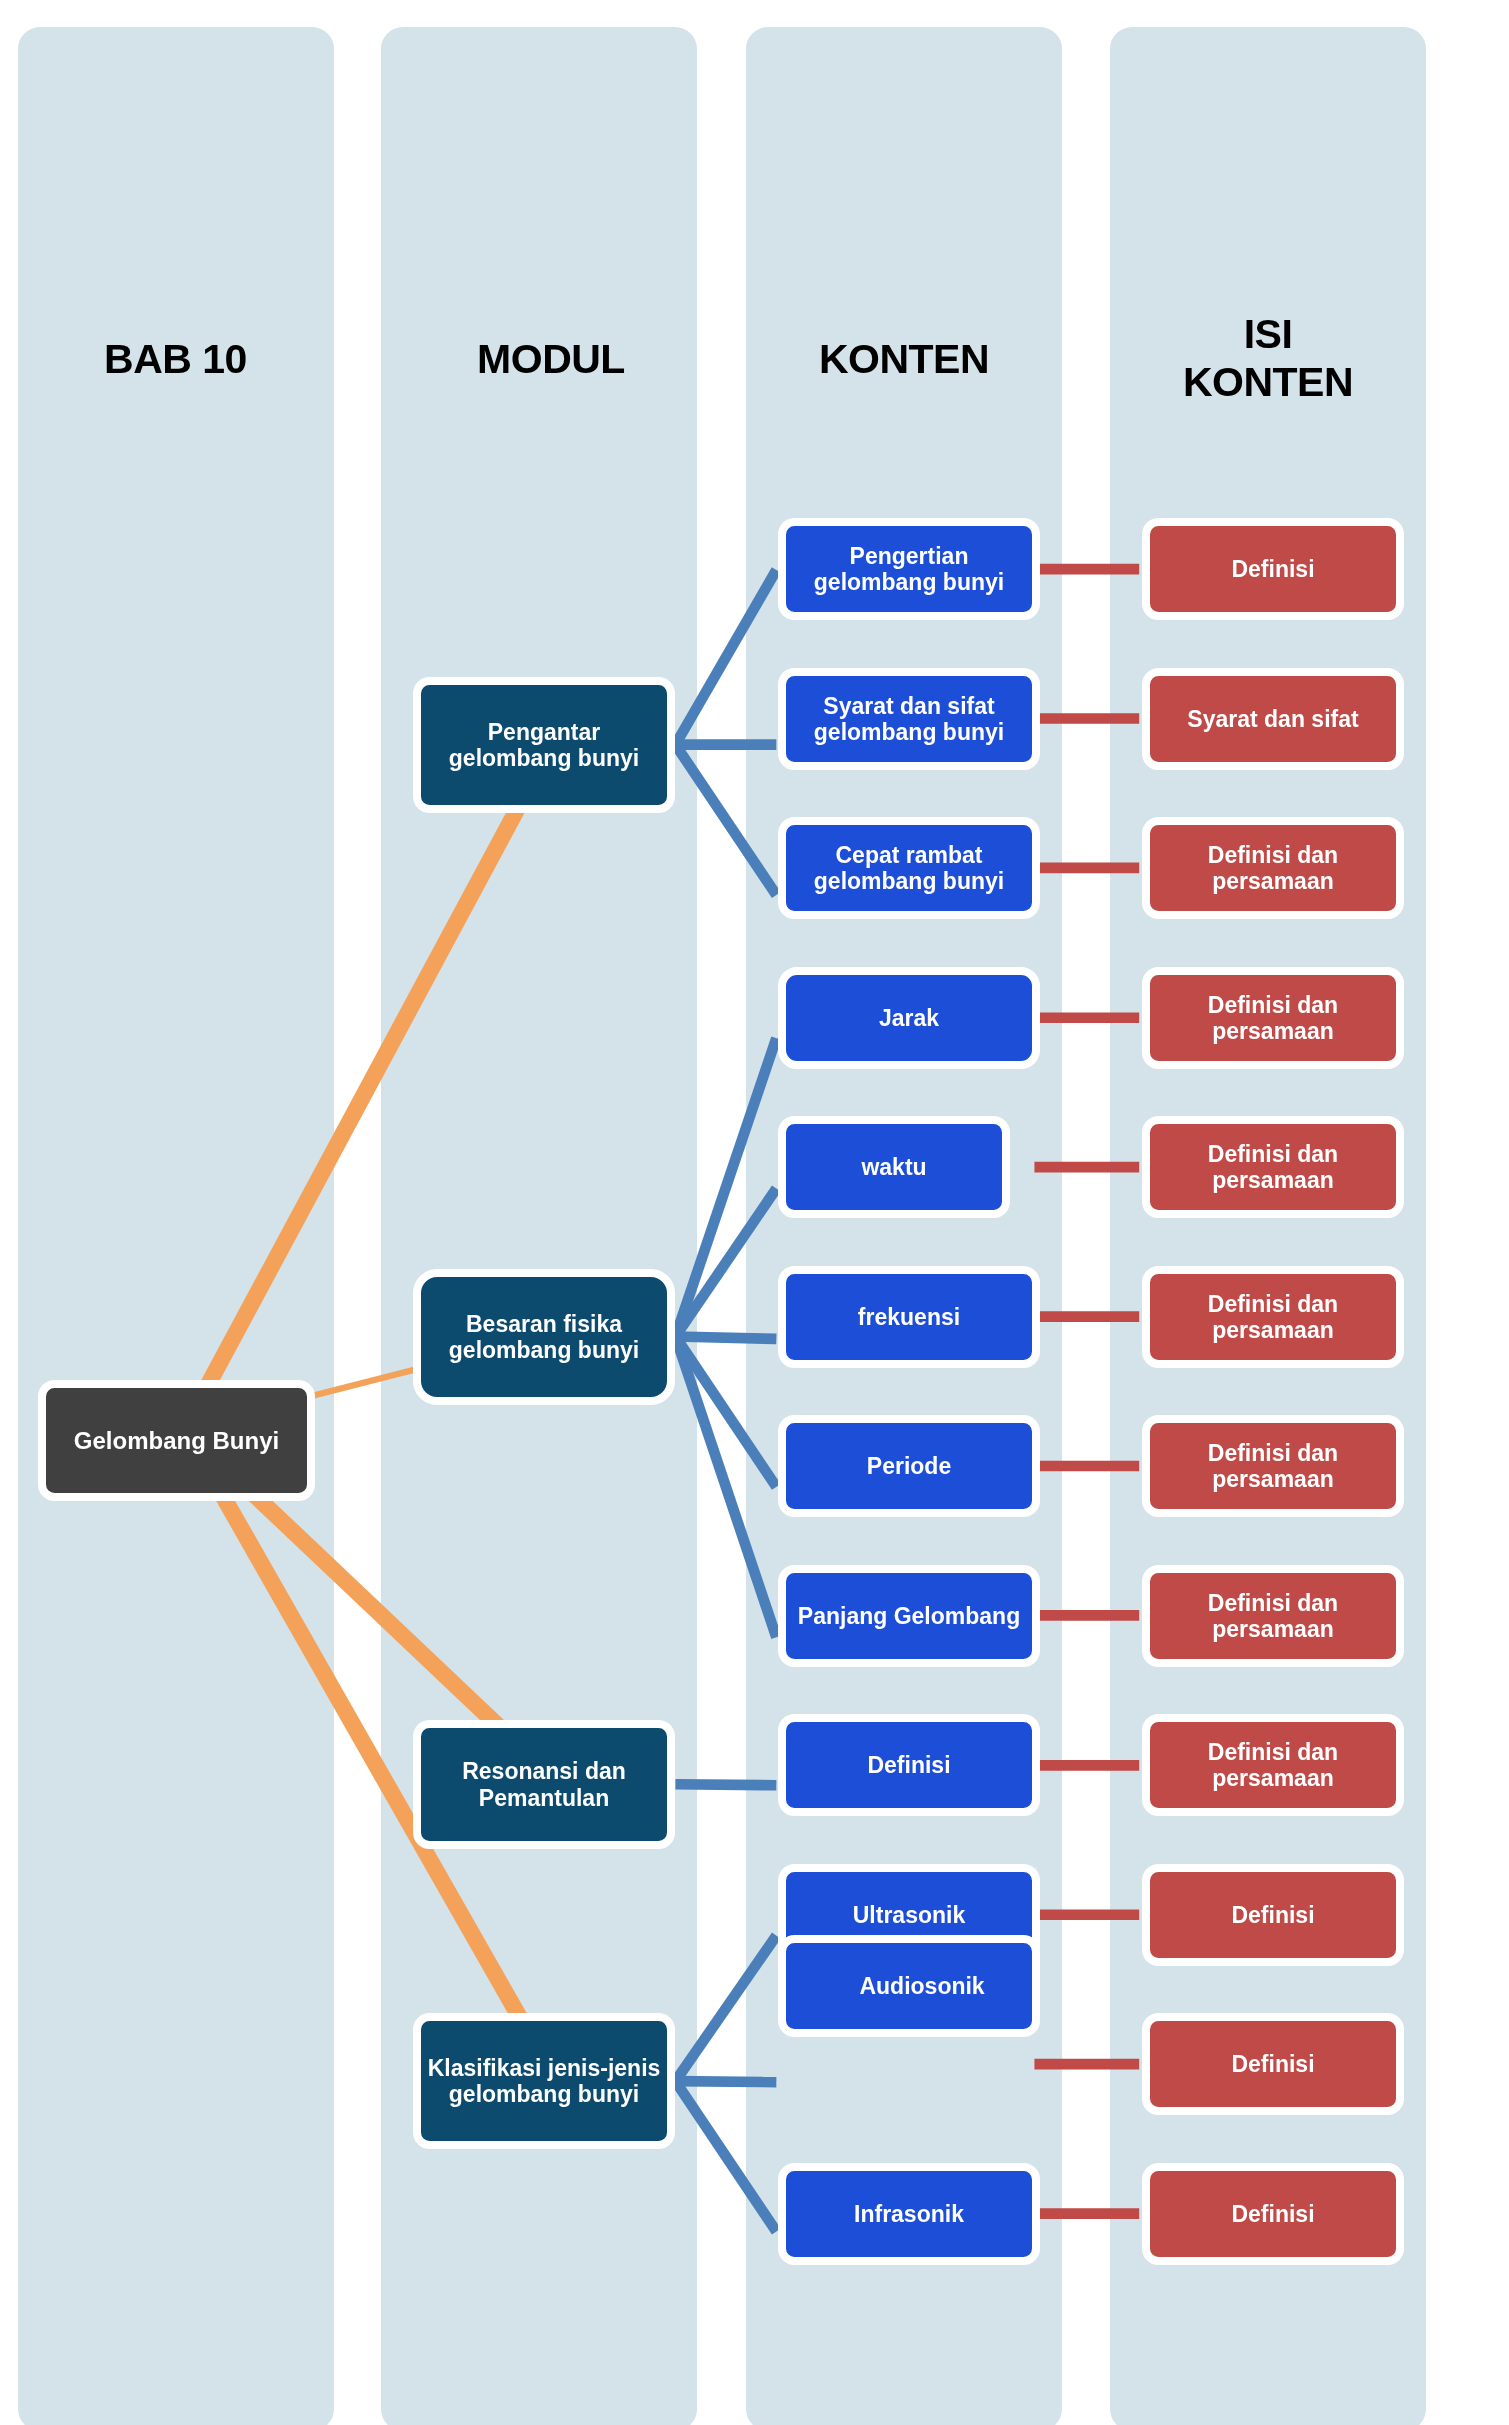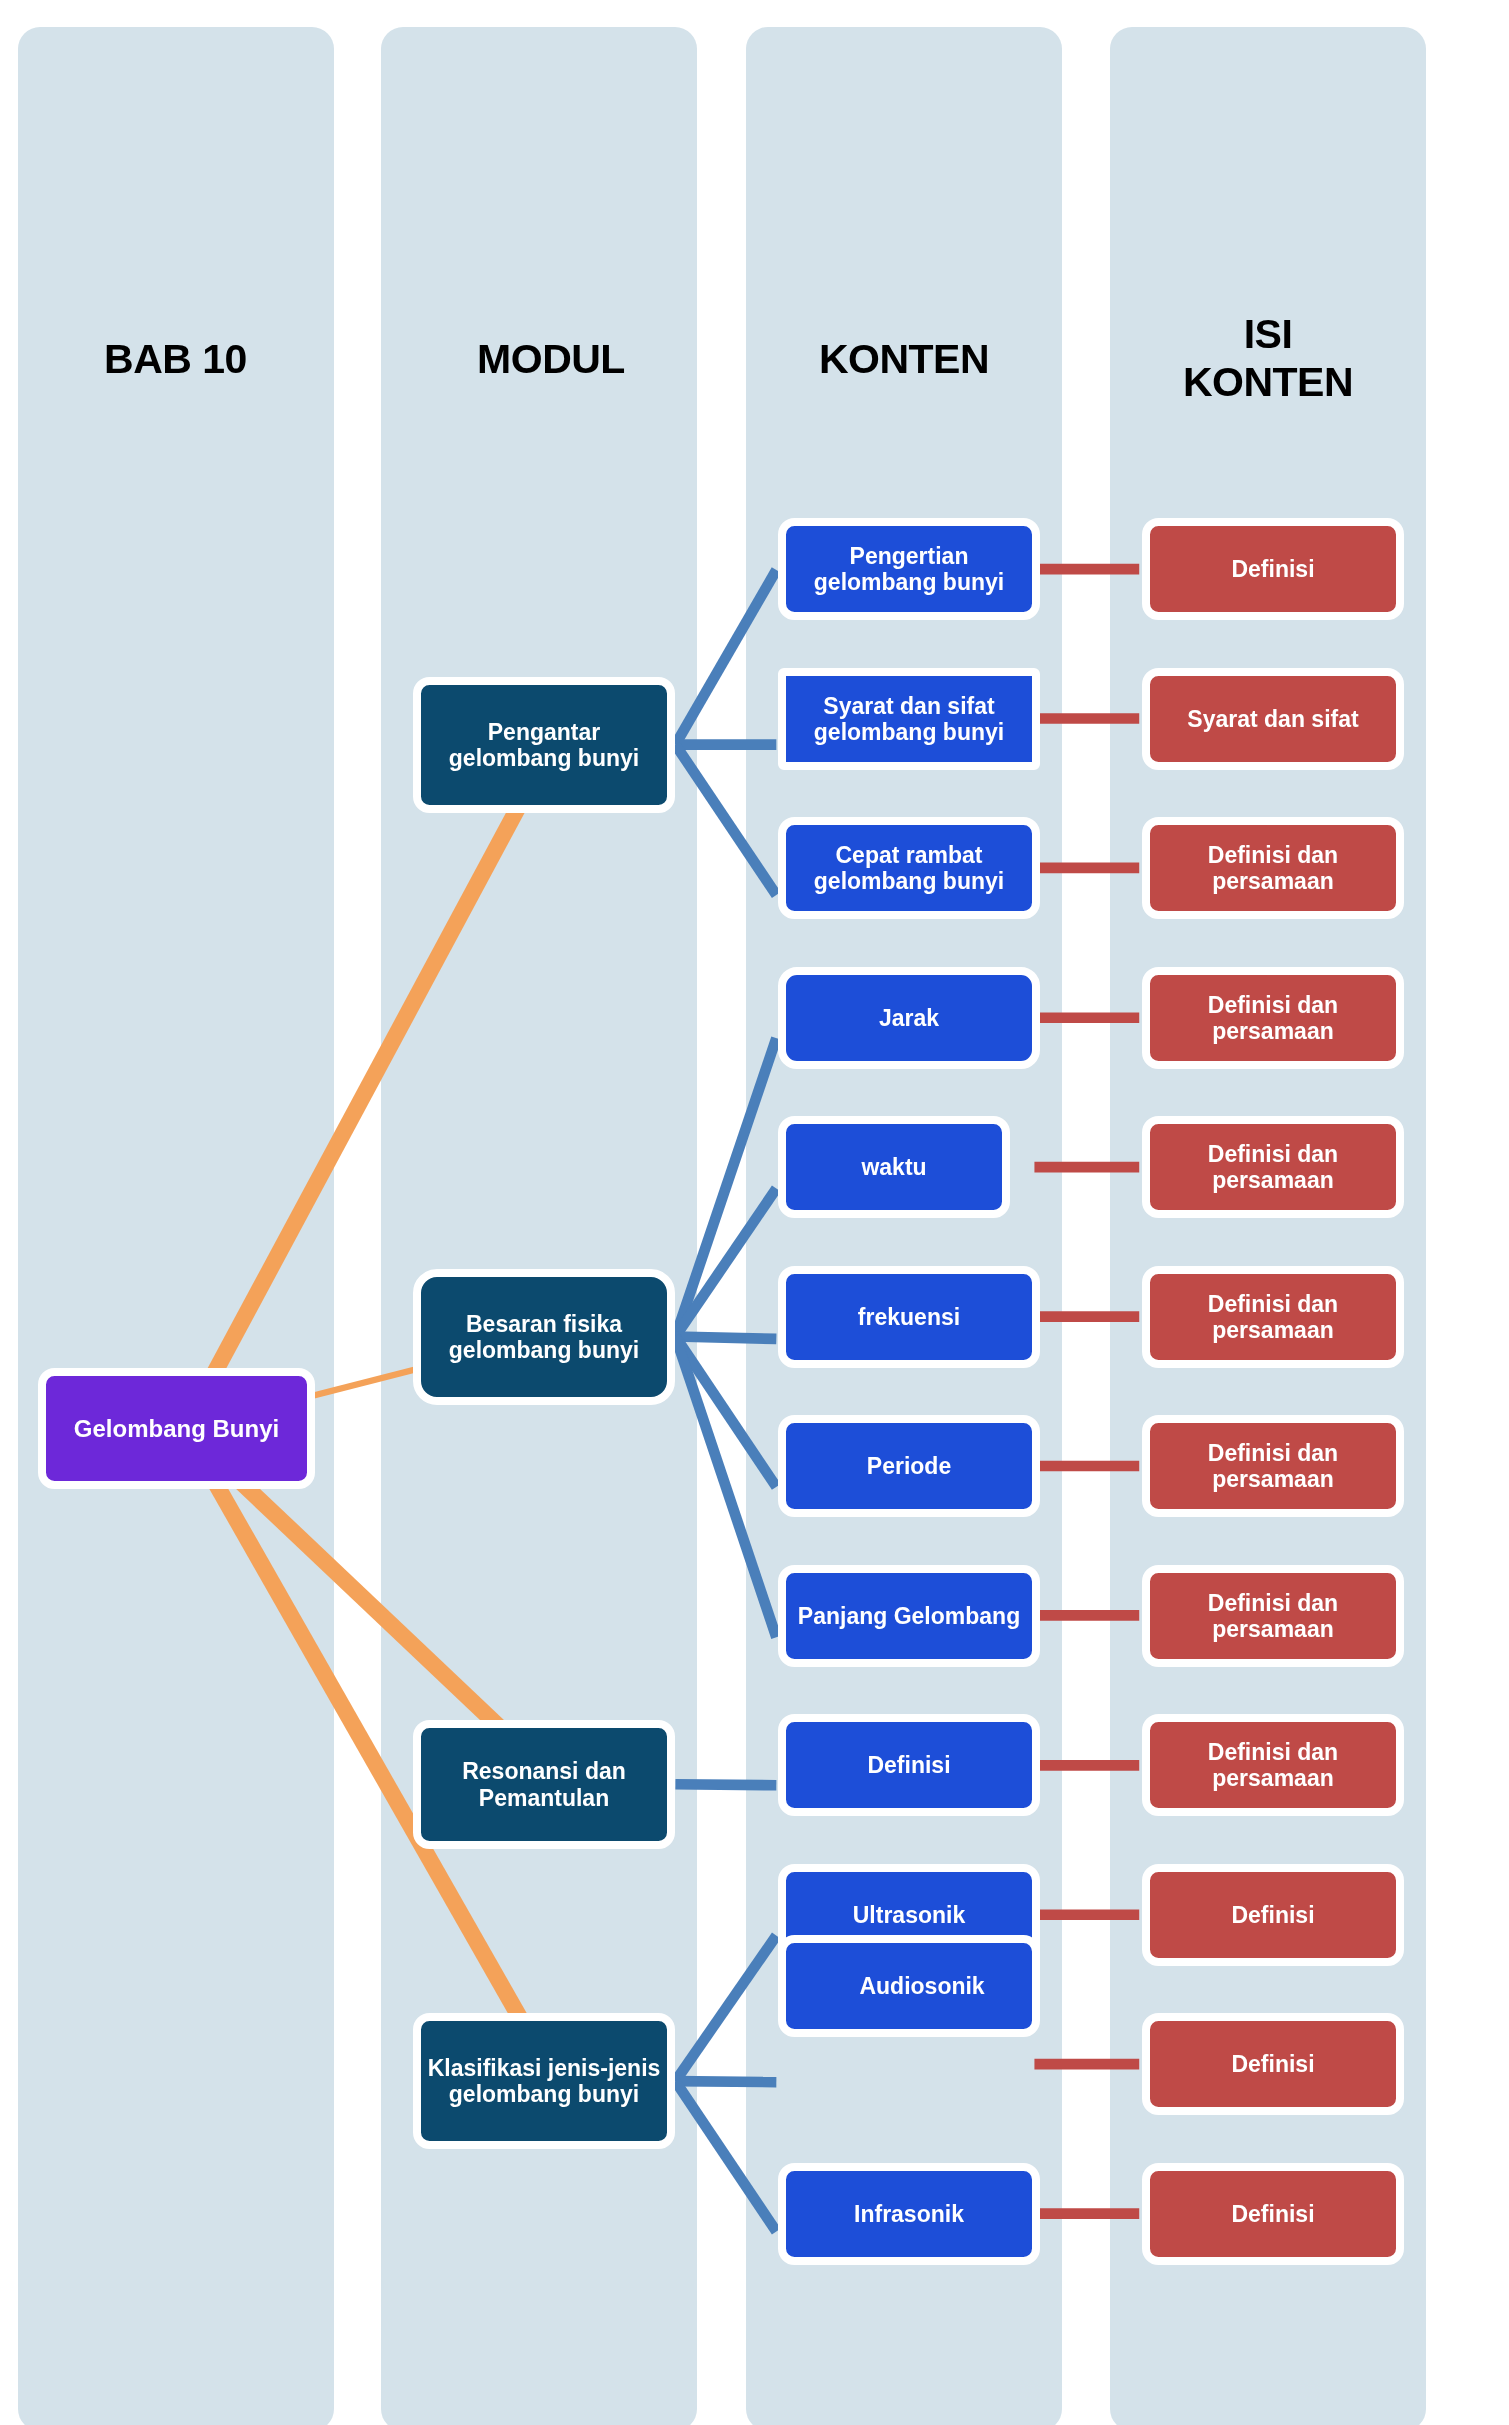--- a/index.html
+++ b/index.html
@@ -17,21 +17,21 @@
   
   #links{position:absolute;left:0;top:0;width:1510px;height:2445px;}
 
   
   .node{position:absolute;box-sizing:border-box;
         display:flex;align-items:center;justify-content:center;
         text-align:center;color:#ffffff;font-weight:bold;
         border:8.7px solid #ffffff;border-radius:16.5px;
         line-height:1.14;padding:1.9px 4.9px;}
   .node span{display:block;width:100%;}
-  .n-root{background:#6d28d9;font-size:24px;}
+  .n-root{background:#404040;font-size:24px;margin-top:12px;}
   .n-modul{background:#0c4a6e;font-size:23px;}
   .n-konten{background:#1d4ed8;font-size:23px;}
   .n-isi{background:#bf4a47;font-size:23px;}
 </style>
 </head>
 <body>
 
 <div id="stage">
 
   <div class="col-band" style="left:17.5px;top:27px;width:316px;height:2404px;"></div>
@@ -96,21 +96,21 @@
     <span>Resonansi dan Pemantulan</span>
   </div>
   <div class="node n-modul" style="left:413px;top:2013px;width:262px;height:136px;">
     <span>Klasifikasi jenis-jenis gelombang bunyi</span>
   </div>
 
   <div id="konten-col">
       <div class="node n-konten" style="left: 778px; top: 518px; width: 262px; height: 102px;">
         <span>Pengertian gelombang bunyi</span>
       </div>
-      <div class="node n-konten" style="left: 778px; top: 668px; width: 262px; height: 102px; border-radius: 6px;">
+      <div class="node n-konten" style="left: 778px; top: 668px; width: 262px; height: 102px;">
         <span>Syarat dan sifat gelombang bunyi</span>
       </div>
       <div class="node n-konten" style="left: 778px; top: 817px; width: 262px; height: 102px;">
         <span>Cepat rambat gelombang bunyi</span>
       </div>
       <div class="node n-konten" style="left: 778px; top: 967px; width: 262px; height: 102px; border-radius: 19px;">
         <span>Jarak</span>
       </div>
       <div class="node n-konten" style="left: 778px; top: 1116px; width: 232px; height: 102px;">
         <span>waktu</span>

